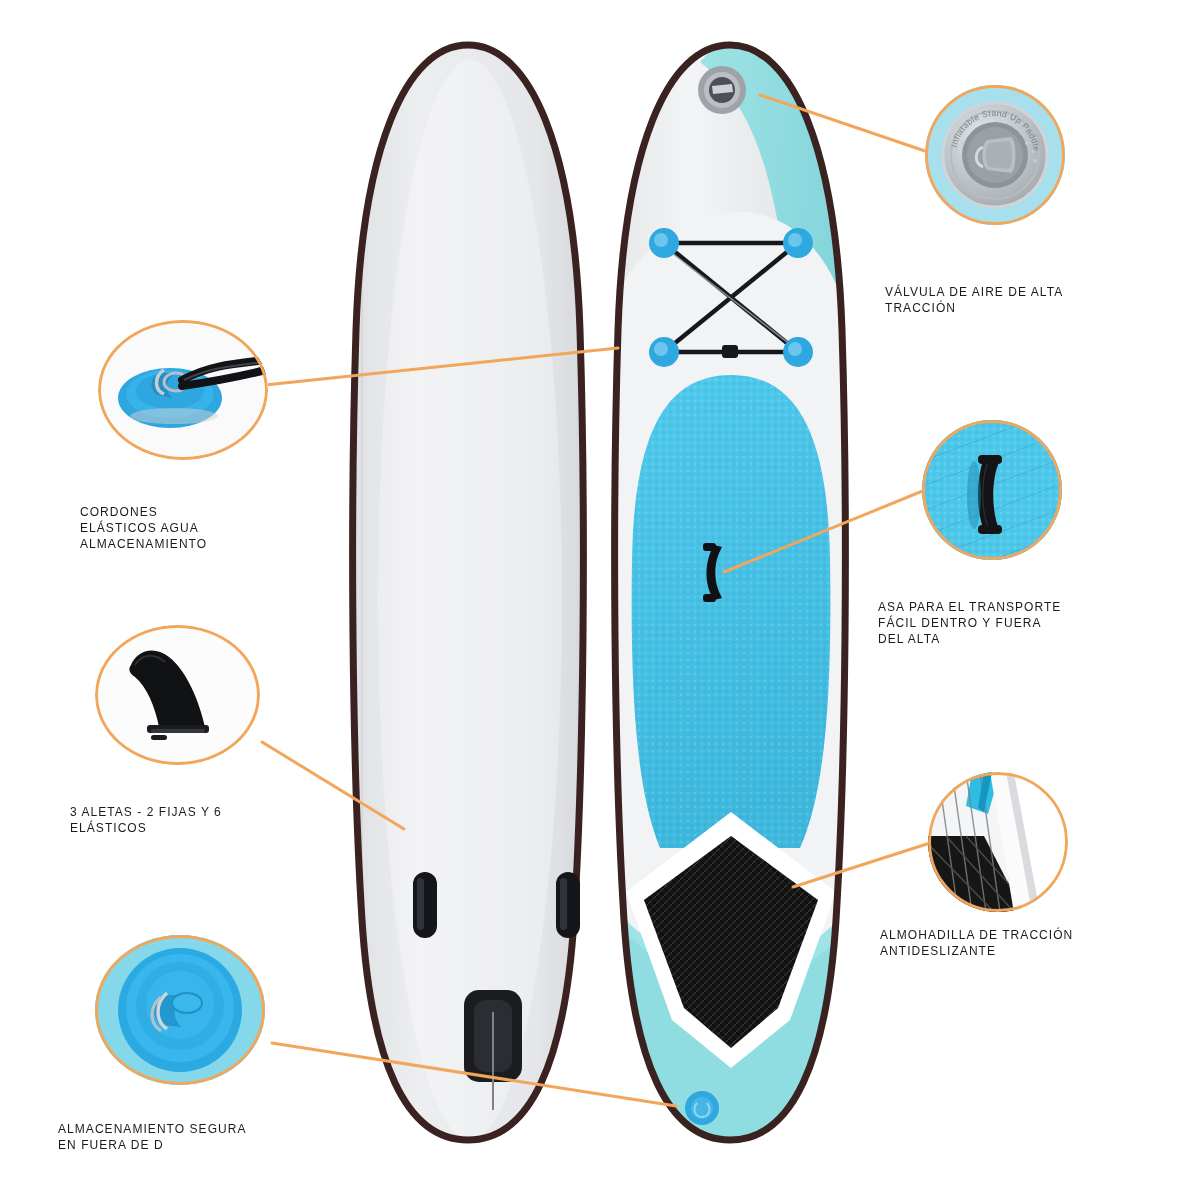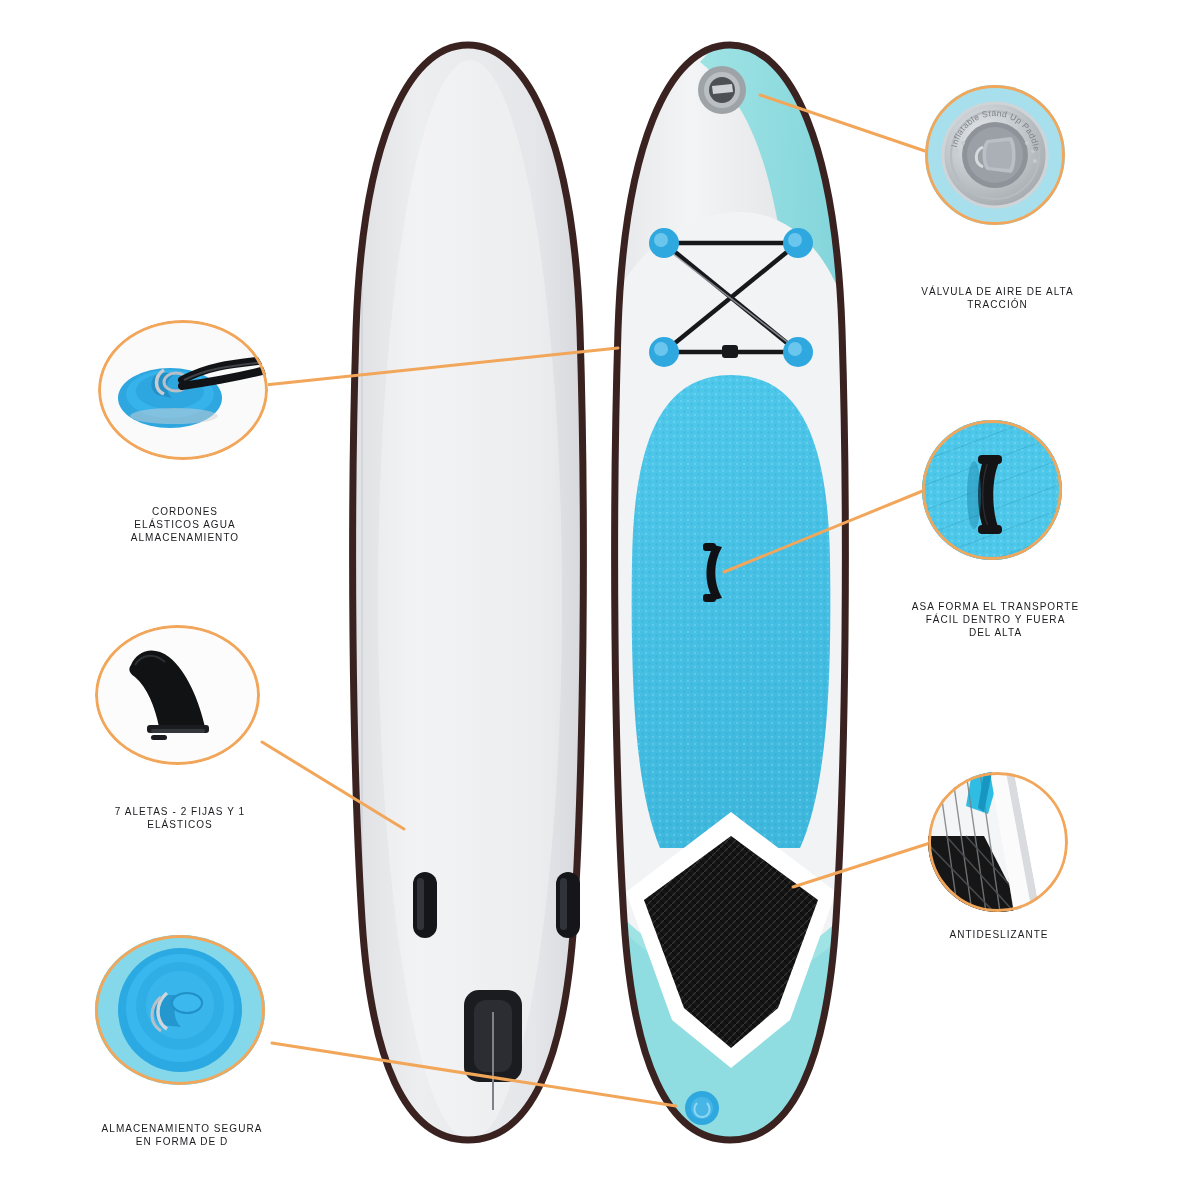--- a/index.html
+++ b/index.html
@@ -2,22 +2,22 @@
 <html><head>
 <meta charset="utf-8">
 <style>
   html,body{margin:0;padding:0;background:#ffffff;}
   body{width:1200px;height:1200px;font-family:"Liberation Sans",sans-serif;overflow:hidden;}
   #stage{position:relative;width:1200px;height:1200px;background:#ffffff;}
 
   .callout{position:absolute;}
   .bubble{position:absolute;border-radius:50%;overflow:hidden;box-sizing:border-box;}
   .bubble .ring{position:absolute;inset:0;border-radius:50%;border:3px solid #F2A65A;box-sizing:border-box;pointer-events:none;z-index:9;}
-  .cap{position:absolute;text-align:center;color:#1b1b1f;
-       font-size:10px;letter-spacing:1.05px;line-height:1.32;font-weight:400;}
+  .cap{position:absolute;color:#1b1b1f;
+       font-size:12px;letter-spacing:1.05px;line-height:1.32;font-weight:400;}
 
   svg{display:block;}
   .leader{stroke:#F2A65A;stroke-width:3;fill:none;stroke-linecap:round;}
 </style>
 </head>
 <body>
 
 <div id="stage">
 
   <svg width="1200" height="1200" style="position:absolute;left:0;top:0;">
@@ -212,21 +212,21 @@
         </g>
         <path d="M62 38 C54 58 54 92 62 110 L78 112 C69 92 69 58 78 40 Z" fill="#141416"></path>
         <path d="M66 42 C59 60 59 90 66 106" stroke="#3a3c40" stroke-width="1.2" fill="none" opacity="0.7"></path>
         <rect x="56" y="35" width="24" height="9" rx="4" fill="#141416"></rect>
         <rect x="56" y="105" width="24" height="9" rx="4" fill="#141416"></rect>
         <ellipse cx="52" cy="75" rx="7" ry="34" fill="#1b87ad" opacity="0.45"></ellipse>
       </svg>
       <div class="ring"></div>
     </div>
     <div class="cap" style="left:878px;top:600px;width:235px;">
-      <div>ASA FORMA EL TRANSPORTE</div>
+      <div>ASA PARA EL TRANSPORTE</div>
       <div>FÁCIL DENTRO Y FUERA</div>
       <div>DEL ALTA</div>
     </div>
   </div>
 
   <div class="callout">
     <div class="bubble" style="left:928px;top:772px;width:140px;height:140px;background:#ffffff;">
       <svg width="140" height="140" viewBox="0 0 140 140">
         <rect width="140" height="140" fill="#ffffff"></rect>
         <path d="M0 0 L62 0 L95 140 L0 140 Z" fill="#F4F5F6"></path>
@@ -239,20 +239,21 @@
           <path d="M0 72 L66 140 M0 96 L44 140 M0 120 L20 140 M18 64 L86 140 M38 64 L106 140"></path>
         </g>
         <path d="M62 0 L78 0 L104 140 L86 140 Z" fill="#FBFBFC"></path>
         <path d="M78 0 L86 0 L112 140 L104 140 Z" fill="#D9DBDE"></path>
         <path d="M86 0 L140 0 L140 140 L112 140 Z" fill="#ffffff"></path>
         <path d="M56 0 L64 0 L56 40 L50 36 Z" fill="#1796C2"></path>
       </svg>
       <div class="ring"></div>
     </div>
     <div class="cap" style="left:880px;top:928px;width:238px;">
+      <div>ALMOHADILLA DE TRACCIÓN</div>
       <div>ANTIDESLIZANTE</div>
     </div>
   </div>
 
   <div class="callout">
     <div class="bubble" style="left:98px;top:320px;width:170px;height:140px;background:#ffffff;border-radius:50%;">
       <svg width="170" height="140" viewBox="0 0 170 140">
         <rect width="170" height="140" fill="#FAFAFA"></rect>
         <ellipse cx="72" cy="78" rx="52" ry="30" fill="#2EA6DF"></ellipse>
         <ellipse cx="72" cy="74" rx="44" ry="24" fill="#37B3EB"></ellipse>
@@ -281,21 +282,21 @@
         <path d="M36 40 C42 26 58 20 74 32 C92 46 104 76 110 102 L64 102
                  C60 82 52 62 40 52 C34 48 33 44 36 40 Z" fill="#111214"></path>
         <path d="M40 40 C46 30 58 27 70 37" stroke="#3a3c40" stroke-width="2" fill="none" opacity="0.7"></path>
         <rect x="52" y="100" width="62" height="8" rx="3" fill="#1b1c20"></rect>
         <rect x="56" y="104" width="54" height="4" rx="2" fill="#34373c"></rect>
         <rect x="56" y="110" width="16" height="5" rx="2.5" fill="#1b1c20"></rect>
       </svg>
       <div class="ring"></div>
     </div>
     <div class="cap" style="left:70px;top:805px;width:220px;">
-      <div>7 ALETAS - 2 FIJAS Y 1</div>
+      <div>3 ALETAS - 2 FIJAS Y 6</div>
       <div>ELÁSTICOS</div>
     </div>
   </div>
 
   <div class="callout">
     <div class="bubble" style="left:95px;top:935px;width:170px;height:150px;background:#7FD6E8;">
       <svg width="170" height="150" viewBox="0 0 170 150">
         <rect width="170" height="150" fill="#84D8E9"></rect>
         <circle cx="85" cy="75" r="62" fill="#2BA9E2"></circle>
         <circle cx="85" cy="73" r="54" fill="#37B7EE"></circle>
@@ -303,17 +304,17 @@
         <circle cx="85" cy="70" r="34" fill="#38B6EC"></circle>
         <path d="M68 60 C58 66 56 82 66 90 L86 92 C76 82 78 66 90 60 Z" fill="#2397CE"></path>
         <path d="M72 58 C60 68 60 86 72 94" stroke="#cfd6dc" stroke-width="3.5" fill="none"></path>
         <path d="M66 62 C54 72 54 88 66 96" stroke="#b9c1c8" stroke-width="3" fill="none"></path>
         <ellipse cx="92" cy="68" rx="15" ry="10" fill="#3BB9EF" stroke="#2090C6" stroke-width="2"></ellipse>
       </svg>
       <div class="ring"></div>
     </div>
     <div class="cap" style="left:58px;top:1122px;width:248px;">
       <div>ALMACENAMIENTO SEGURA</div>
-      <div>EN FORMA DE D</div>
+      <div>EN FUERA DE D</div>
     </div>
   </div>
 
 </div>
 
 </body></html>

